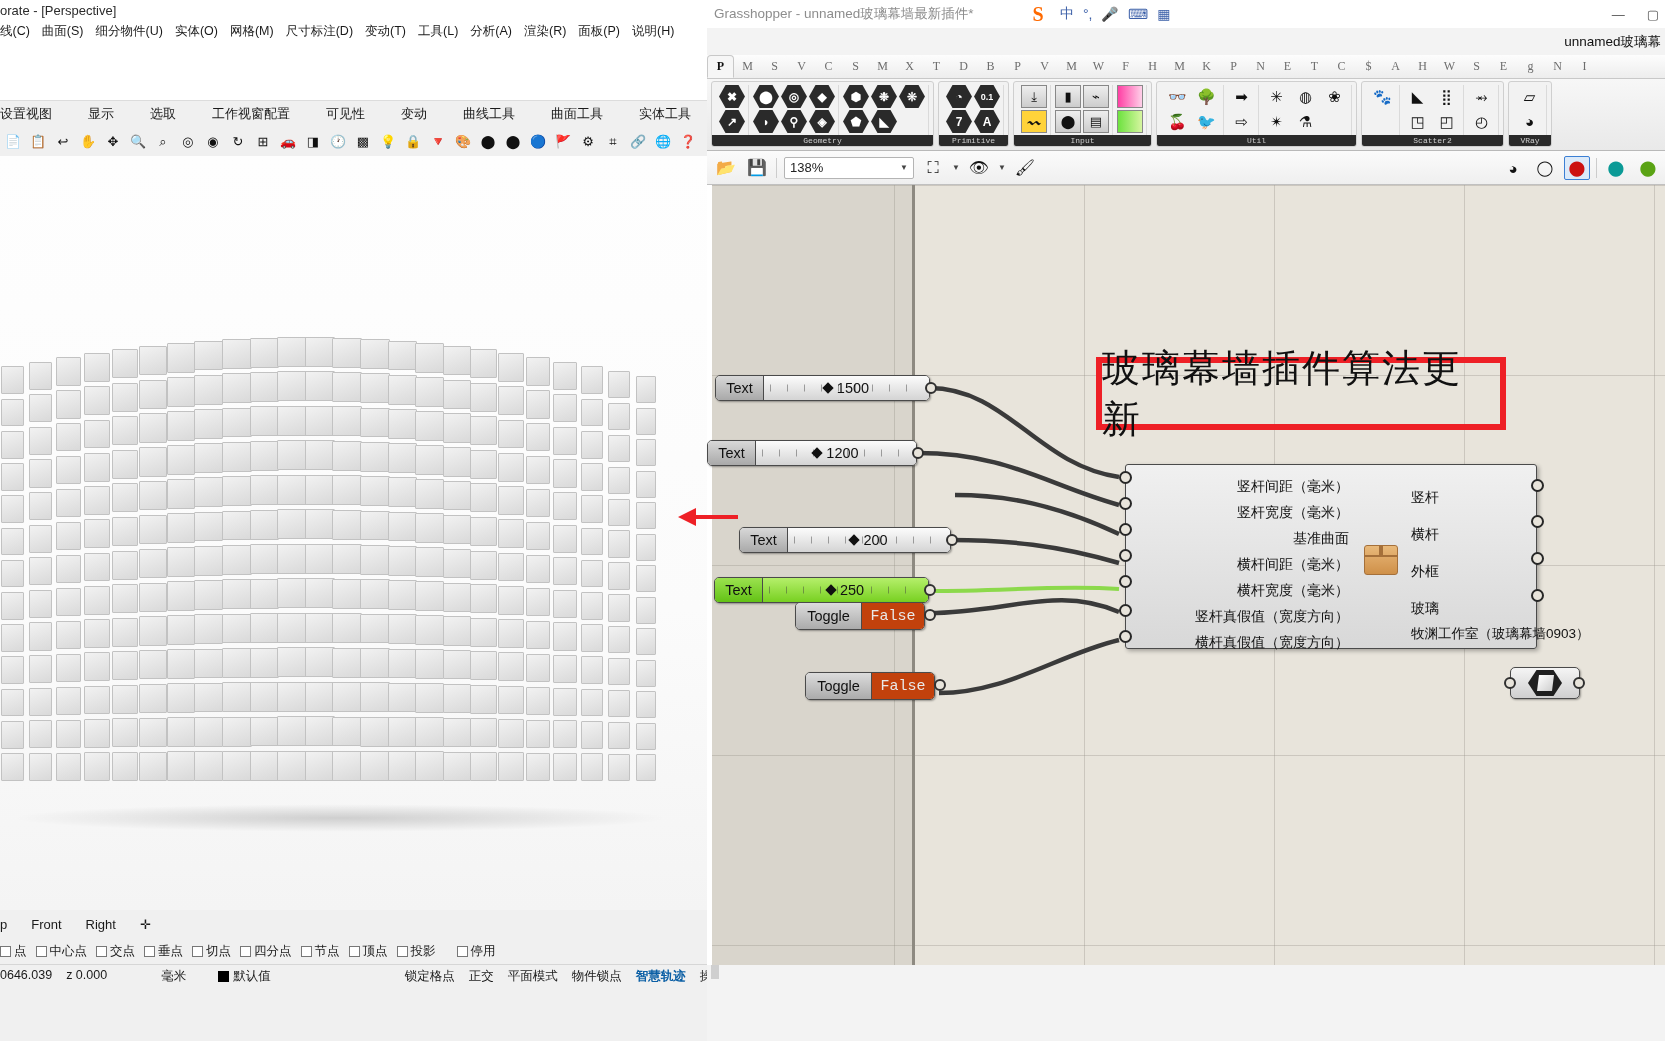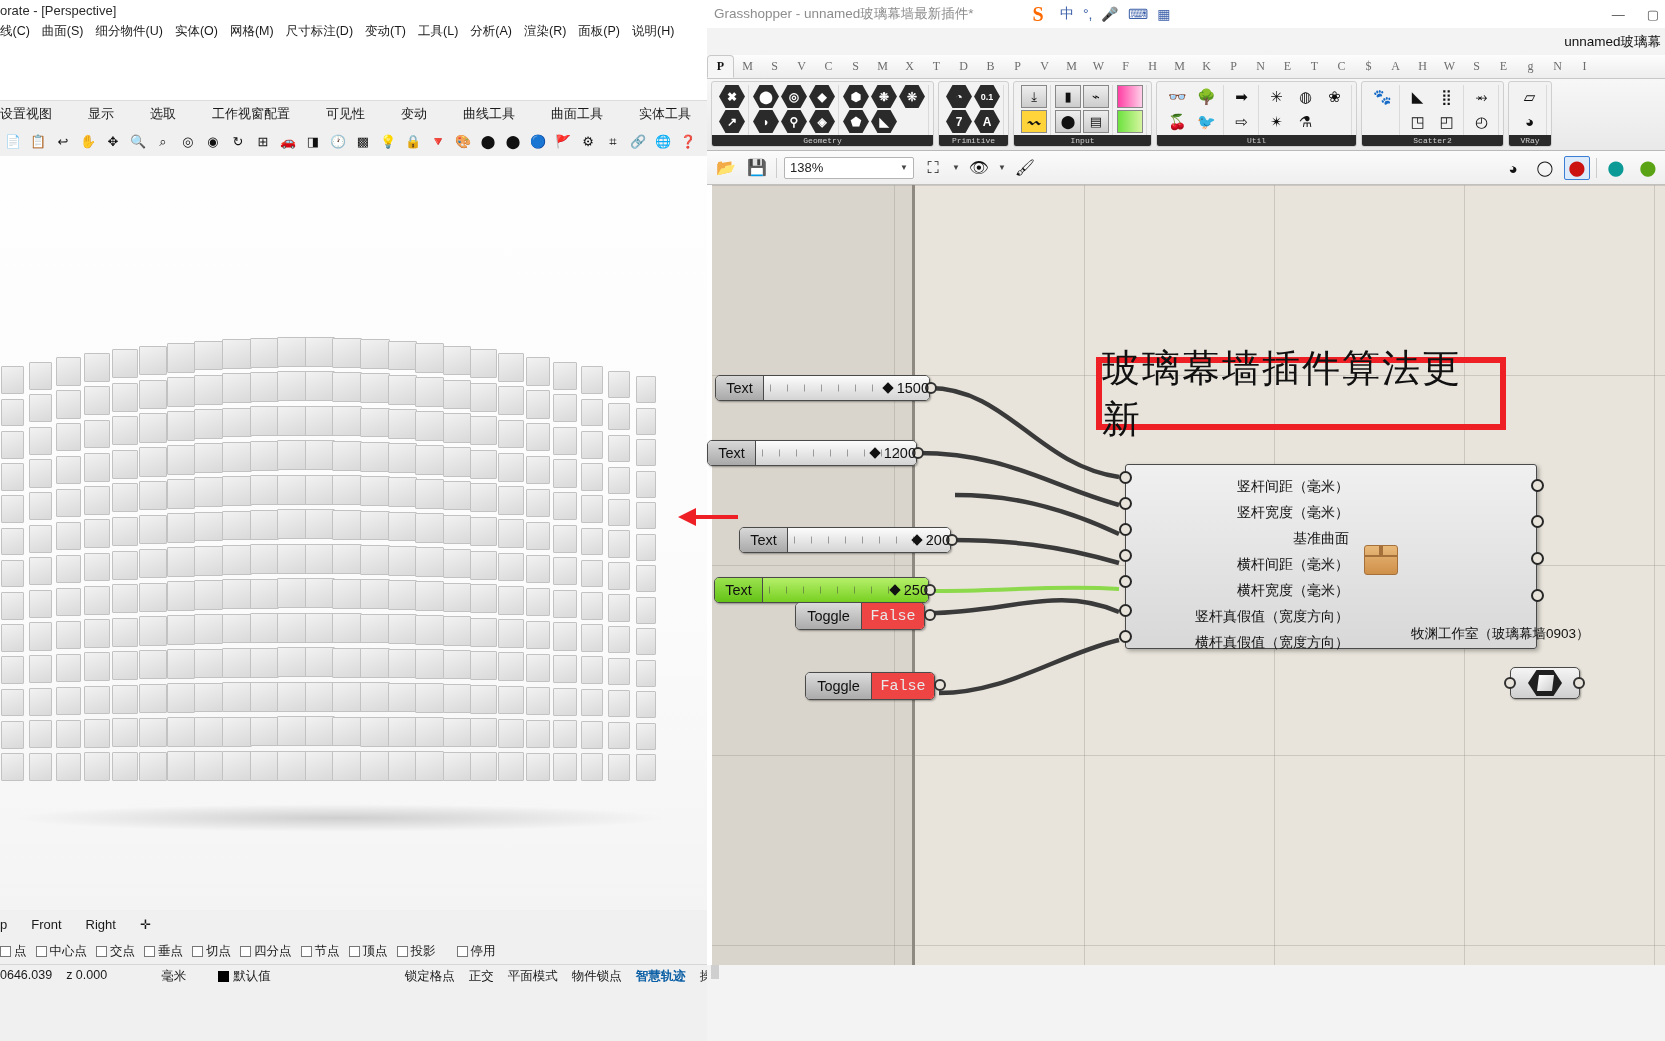--- a/index.html
+++ b/index.html
@@ -133,38 +133,38 @@
   #gh-whitestrip { position:absolute; left:0; top:0; width:5px; height:780px; background:#ffffff; }
 
   
   .gh-slider { position:absolute; height:26px; display:flex; align-items:stretch;
                border:1px solid #4a4a4a; border-radius:5px; box-shadow:1px 1px 2px rgba(0,0,0,.35);
                overflow:hidden; }
   .gh-slider .lbl { width:48px; display:flex; align-items:center; justify-content:center;
                     background:linear-gradient(180deg,#d8d8d8,#a9a9a9); font-size:14.5px; color:#111;
                     border-right:1px solid #4a4a4a; }
   .gh-slider .track { flex:1; background:linear-gradient(180deg,#fcfcfc,#d4d4d4); position:relative;
-                      display:flex; align-items:center; justify-content:flex-end; }
+                      display:flex; align-items:center; justify-content:center; }
   .gh-slider .val { font-size:14.5px; color:#111; display:flex; align-items:center; gap:5px; z-index:2; }
   .diamond { width:8px; height:8px; background:#111; transform:rotate(45deg); display:inline-block; }
   .ticks { position:absolute; left:6px; right:6px; top:50%; height:7px; transform:translateY(-50%);
            background-image:repeating-linear-gradient(to right, rgba(60,60,60,.45) 0 1px, transparent 1px 17px); }
   .gh-slider.green .lbl { background:linear-gradient(180deg,#9be24f,#63c215); }
   .gh-slider.green .track { background:linear-gradient(180deg,#b5ef6b,#78d021); }
   .port { position:absolute; width:12px; height:12px; border:2px solid #303030; border-radius:50%;
           background:#e8e4db; }
 
   
   .gh-toggle { position:absolute; height:28px; display:flex; align-items:stretch; border:1px solid #4a4a4a;
                border-radius:5px; box-shadow:1px 1px 2px rgba(0,0,0,.35); overflow:hidden; }
   .gh-toggle .lbl { width:66px; display:flex; align-items:center; justify-content:center;
                     background:linear-gradient(180deg,#dcdcdc,#ababab); font-size:14.5px; color:#111;
                     border-right:1px solid #4a4a4a; }
   .gh-toggle .state { width:62px; display:flex; align-items:center; justify-content:center;
-                      background:#ef4444; color:#e8e8e8; font-family:"Liberation Mono", monospace;
+                      background:#c2410c; color:#e8e8e8; font-family:"Liberation Mono", monospace;
                       font-size:15px; }
 
   
   #srf-comp { position:absolute; left:803px; top:482px; width:70px; height:32px;
               background:linear-gradient(180deg,#f5f5f5,#cfcfcf); border:1px solid #4a4a4a;
               border-radius:5px; box-shadow:1px 1px 2px rgba(0,0,0,.35);
               display:flex; align-items:center; justify-content:center; }
   .hexico { width:34px; height:26px; background:#1f1f1f;
             clip-path:polygon(25% 0,75% 0,100% 50%,75% 100%,25% 100%,0 50%);
             display:flex; align-items:center; justify-content:center; }
@@ -988,20 +988,26 @@
       <div class="inlist">
         <div>竖杆间距（毫米）</div>
         <div>竖杆宽度（毫米）</div>
         <div>基准曲面</div>
         <div>横杆间距（毫米）</div>
         <div>横杆宽度（毫米）</div>
         <div>竖杆真假值（宽度方向）</div>
         <div>横杆真假值（宽度方向）</div>
       </div>
       <div id="cluster-icon"></div>
+      <div class="outlist">
+        <div>竖杆</div>
+        <div>横杆</div>
+        <div>外框</div>
+        <div>玻璃</div>
+      </div>
       <div id="cluster-credit">牧渊工作室（玻璃幕墙0903）</div>
     </div>
     <div class="cport" style="left:412px; top:286px;"></div>
     <div class="cport" style="left:412px; top:312px;"></div>
     <div class="cport" style="left:412px; top:338px;"></div>
     <div class="cport" style="left:412px; top:364px;"></div>
     <div class="cport" style="left:412px; top:390px;"></div>
     <div class="cport" style="left:412px; top:419px;"></div>
     <div class="cport" style="left:412px; top:445px;"></div>
     <div class="cport" style="left:824px; top:294px;"></div>

